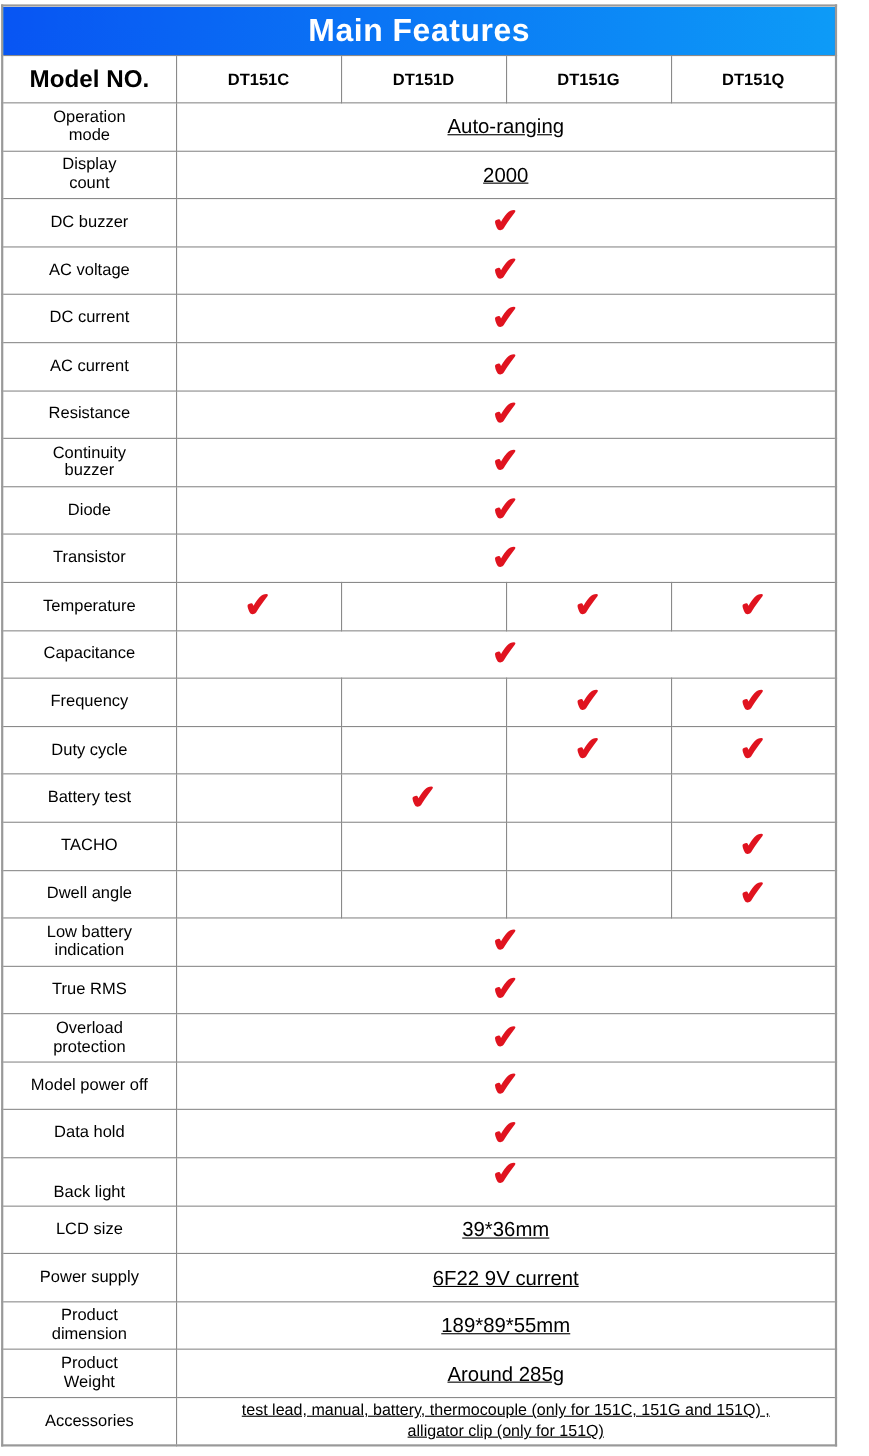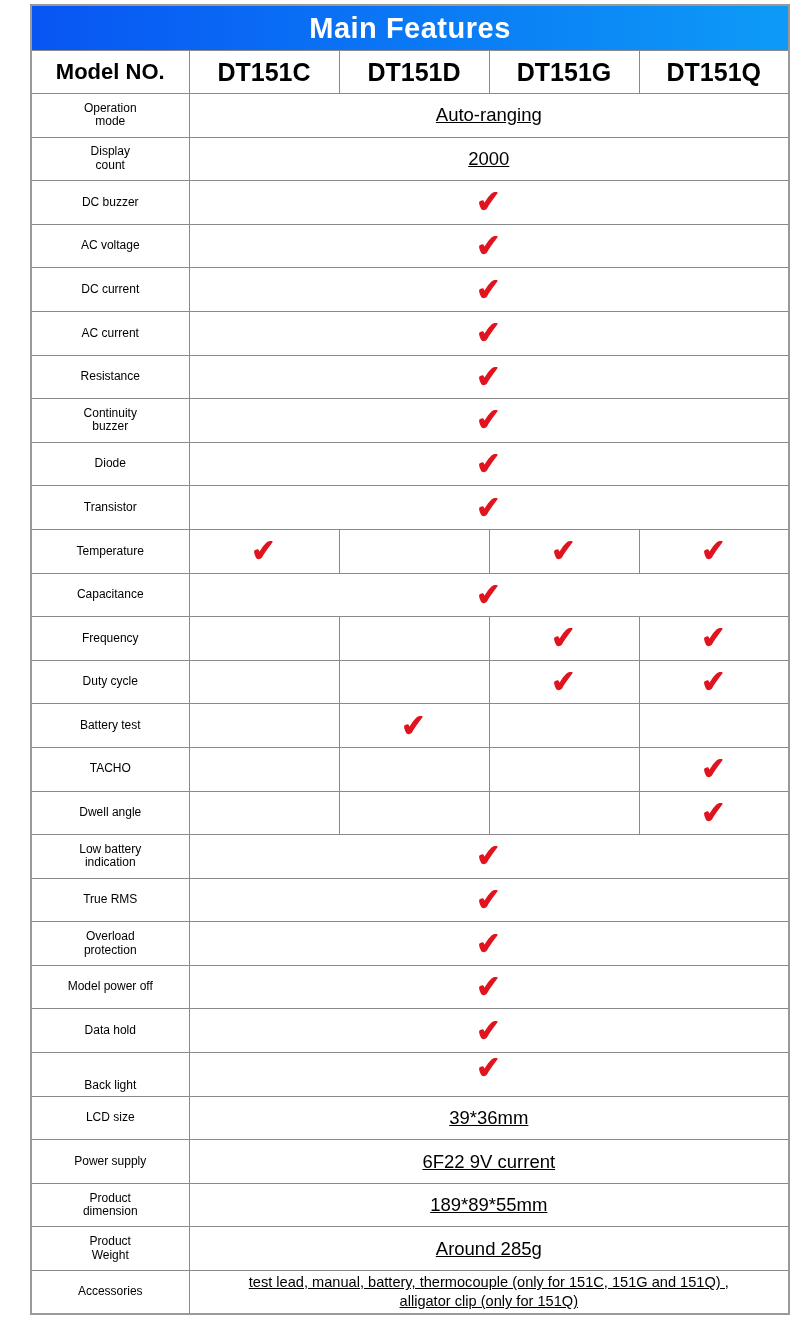--- a/index.html
+++ b/index.html
@@ -11,21 +11,21 @@
   }
   .page {
     position: relative;
     width: 790px;
     height: 1324px;
     background: #ffffff;
     overflow: hidden;
   }
   .table-wrap {
     position: absolute;
-    left: 30px;
+    left: 1px;
     top: 4px;
     width: 760px;
   }
   table.features {
     border-collapse: collapse;
     width: 760px;
     table-layout: fixed;
     border: 2px solid #999999;
   }
   table.features td, table.features th {
@@ -39,32 +39,32 @@
     height: 44px;
     background: linear-gradient(90deg, #0855f3 0%, #0d9bf7 100%);
     color: #ffffff;
     font-size: 29px;
     font-weight: bold;
     letter-spacing: 0.5px;
   }
   tr.model-row td {
     height: 42px;
     font-weight: bold;
-    font-size: 25px;
+    font-size: 15px;
     background: #ffffff;
   }
   tr.model-row td.model-label {
     font-size: 22px;
     margin-top: 48px;
   }
   tr.data-row {
     height: 43.6px;
   }
   td.label-cell {
-    font-size: 12px;
+    font-size: 15px;
     line-height: 1.12;
     white-space: pre-line;
   }
   td.value-cell {
     font-size: 18.5px;
     white-space: pre-line;
     text-decoration: underline;
   }
   td.value-cell.small {
     font-size: 14.6px;

